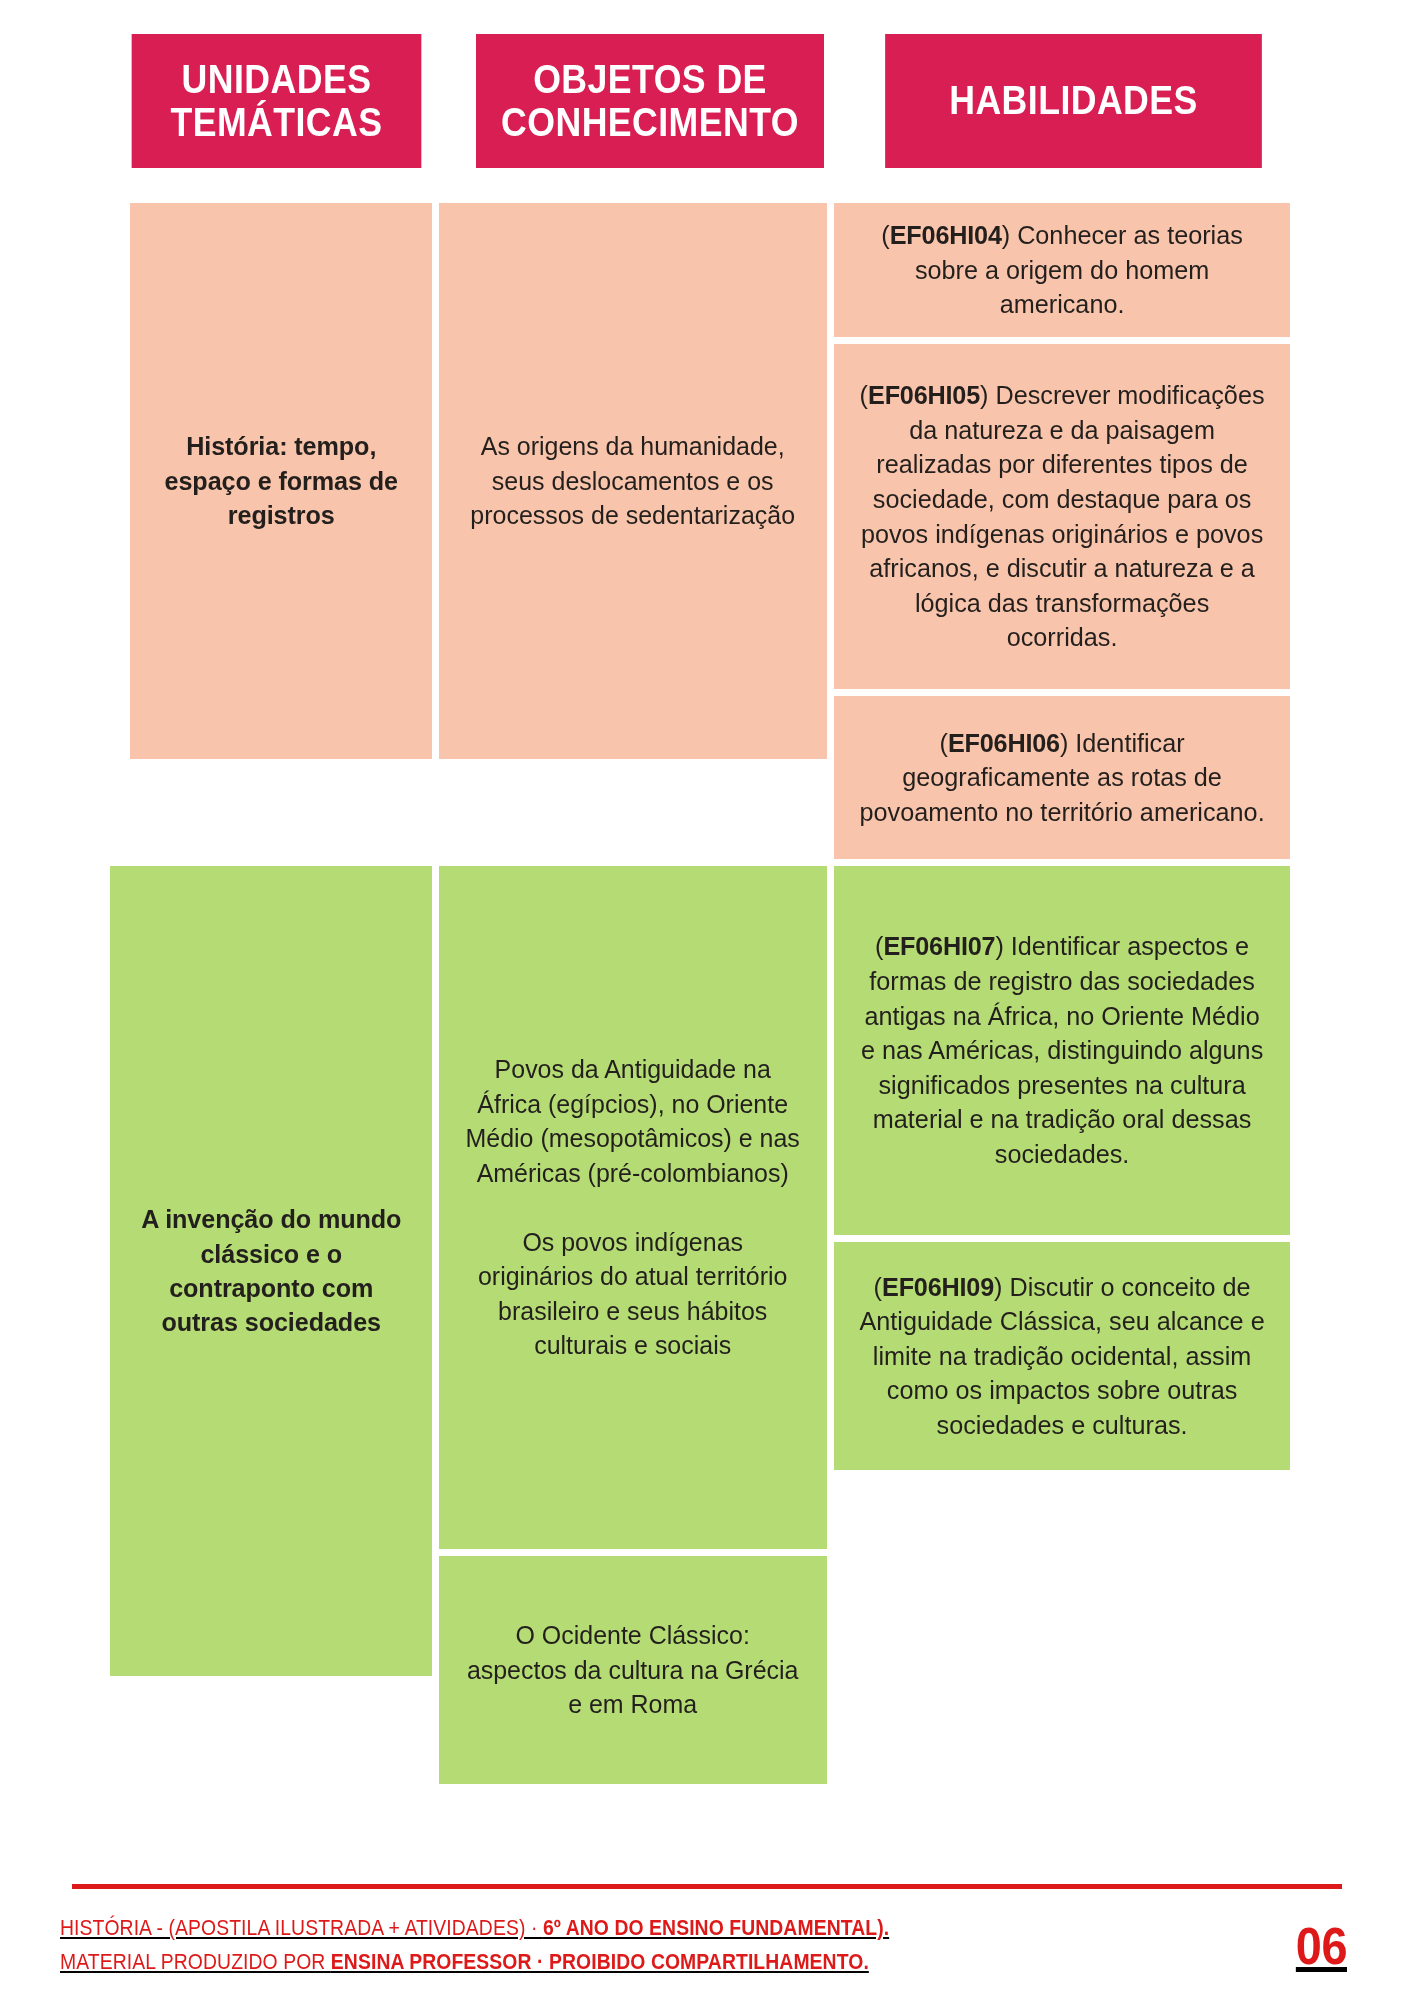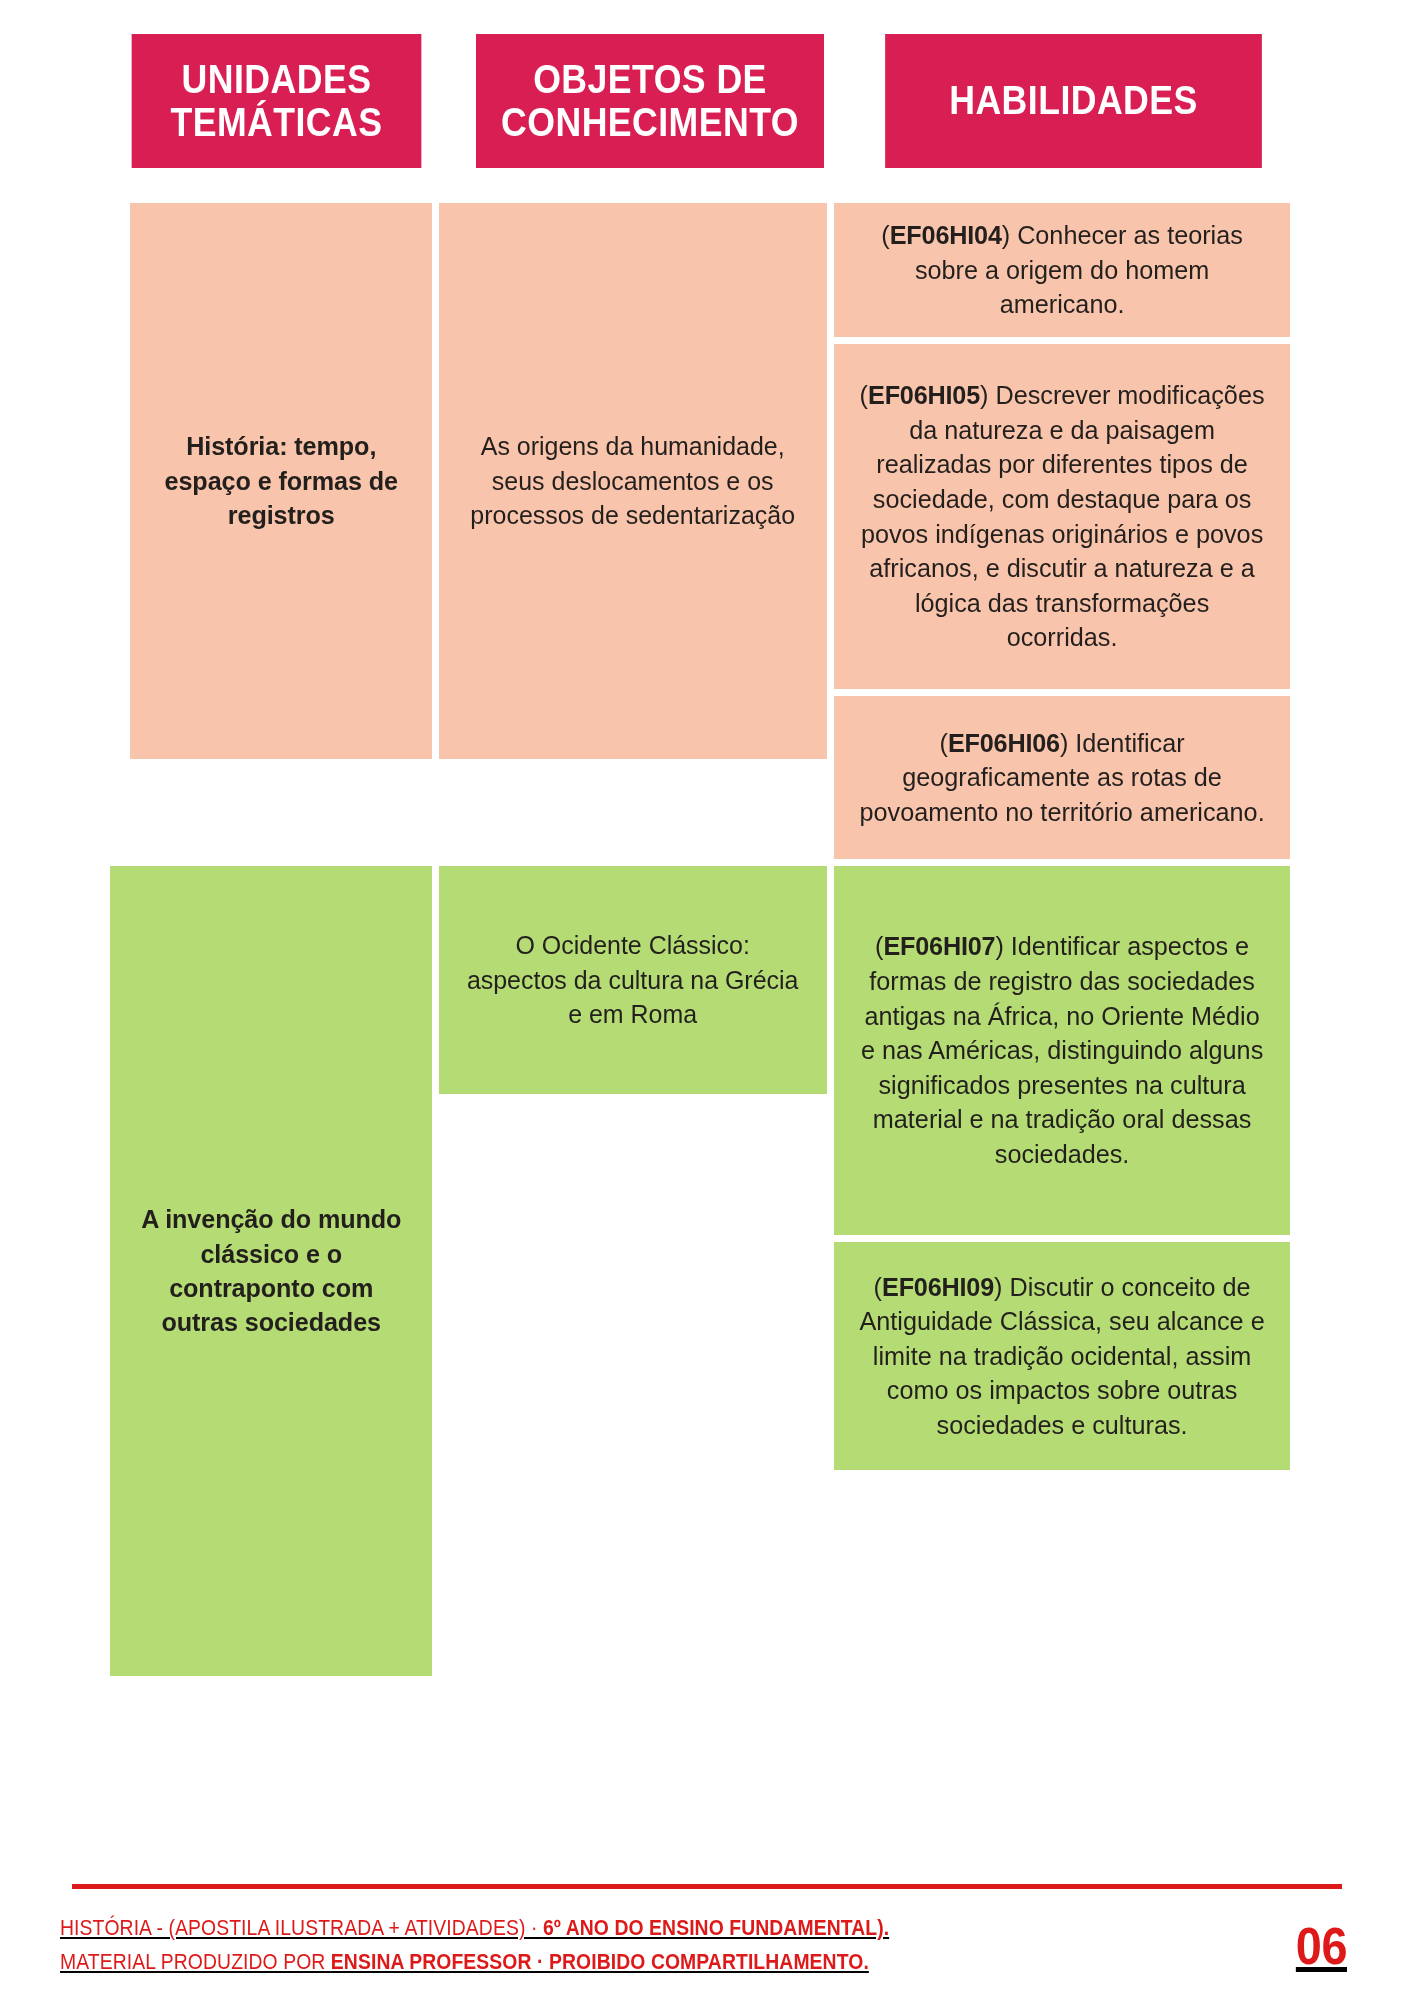--- a/index.html
+++ b/index.html
@@ -229,20 +229,24 @@
 
     <div class="band band-2 theme-green">
 
       <div class="col-unidade">
         <div class="cell">
           <div class="unidade-text">A invenção do mundo clássico e o contraponto com outras sociedades</div>
         </div>
       </div>
 
       <div class="col-objetos">
+        <div class="cell obj-1">
+          <div class="objeto-text">Povos da Antiguidade na África (egípcios), no Oriente Médio (mesopotâmicos) e nas Américas (pré-colombianos)</div>
+          <div class="objeto-text">Os povos indígenas originários do atual território brasileiro e seus hábitos culturais e sociais</div>
+        </div>
         <div class="cell obj-2">
           <div class="objeto-text">O Ocidente Clássico: aspectos da cultura na Grécia e em Roma</div>
         </div>
       </div>
 
       <div class="col-habilidades">
         <div class="cell hab-1">
           <div class="hab-text">(<b>EF06HI07</b><span>) Identificar aspectos e formas de registro das sociedades antigas na África, no Oriente Médio e nas Américas, distinguindo alguns significados presentes na cultura material e na tradição oral dessas sociedades.</span></div>
         </div>
         <div class="cell hab-3">

